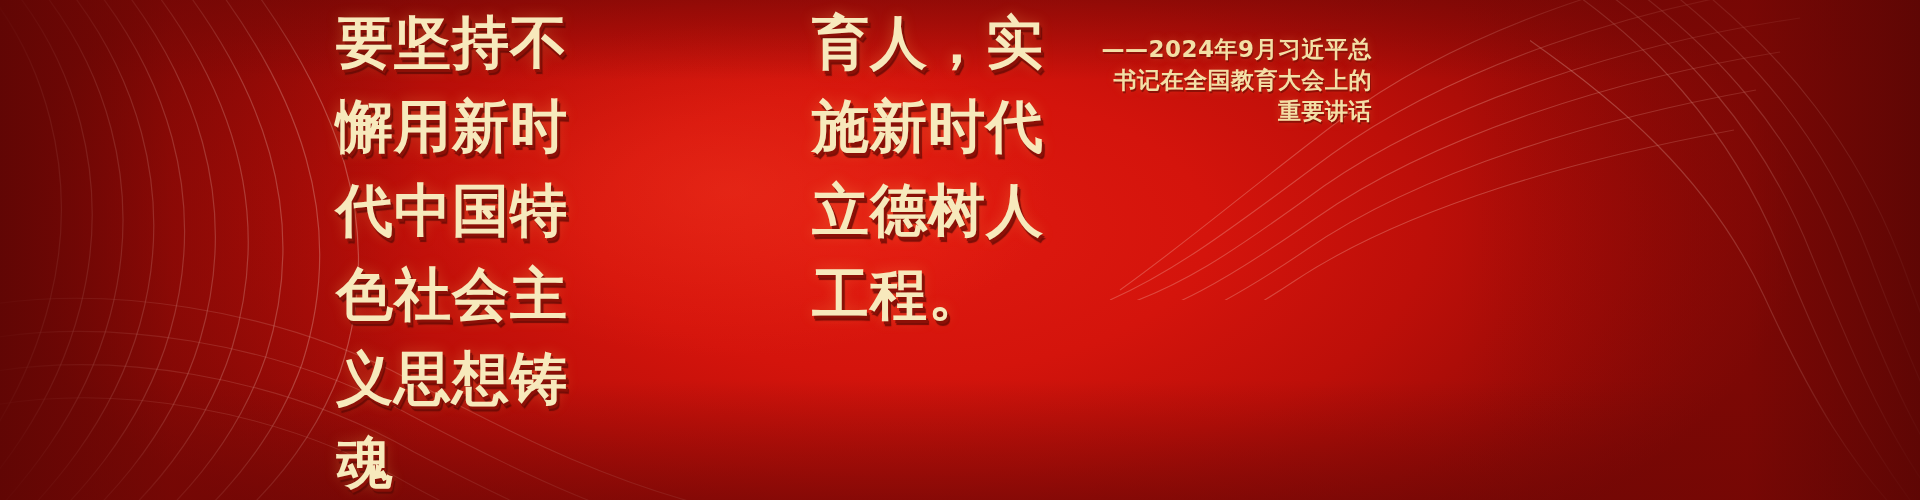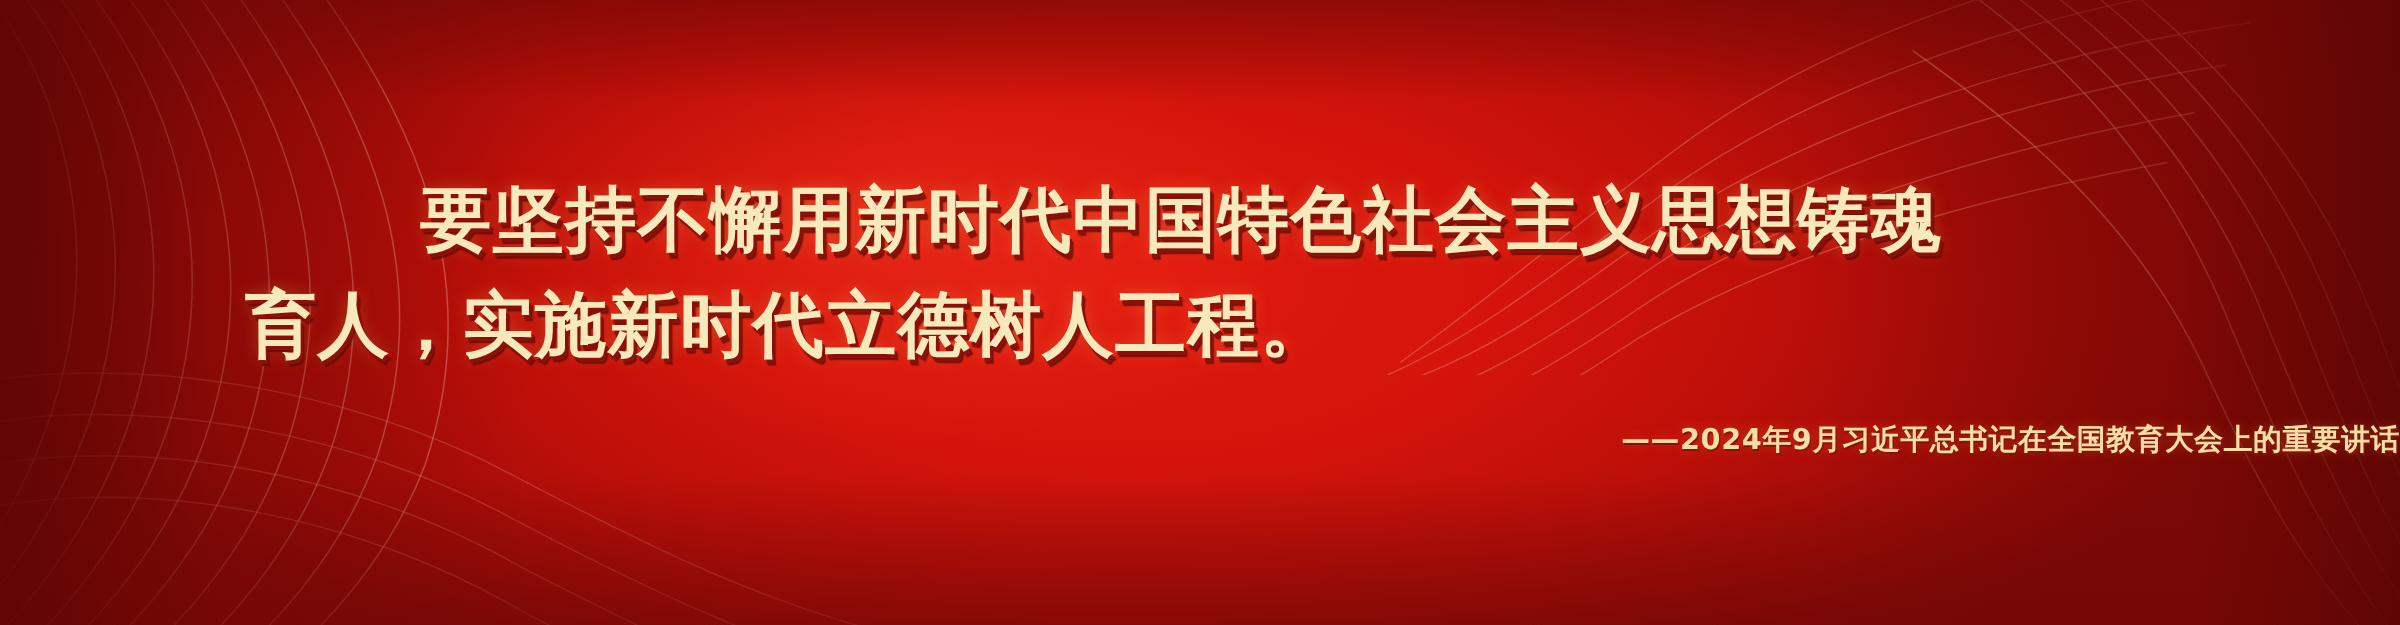--- a/index.html
+++ b/index.html
@@ -28,21 +28,21 @@
   }
   .deco{position:absolute;inset:0;pointer-events:none;}
   .deco svg{position:absolute;display:block;}
   .deco-left{left:-70px;top:-30px;}
   .deco-right{right:-40px;top:-20px;}
   .deco-topright{right:120px;top:-60px;}
   .deco-bottomleft{left:-20px;bottom:-90px;}
 
   .content{
     position:absolute;left:0;top:0;width:1920px;height:500px;
-    display:flex;flex-direction:column;justify-content:center;
+    display:flex;flex-direction:row;justify-content:center;
   }
   .quote{
     margin:0;padding:0 0 0 0;
     width:1920px;
     font-weight:bold;
     font-size:57px;
     line-height:84px;
     letter-spacing:1px;
     color:#f7e9bc;
     text-shadow:

